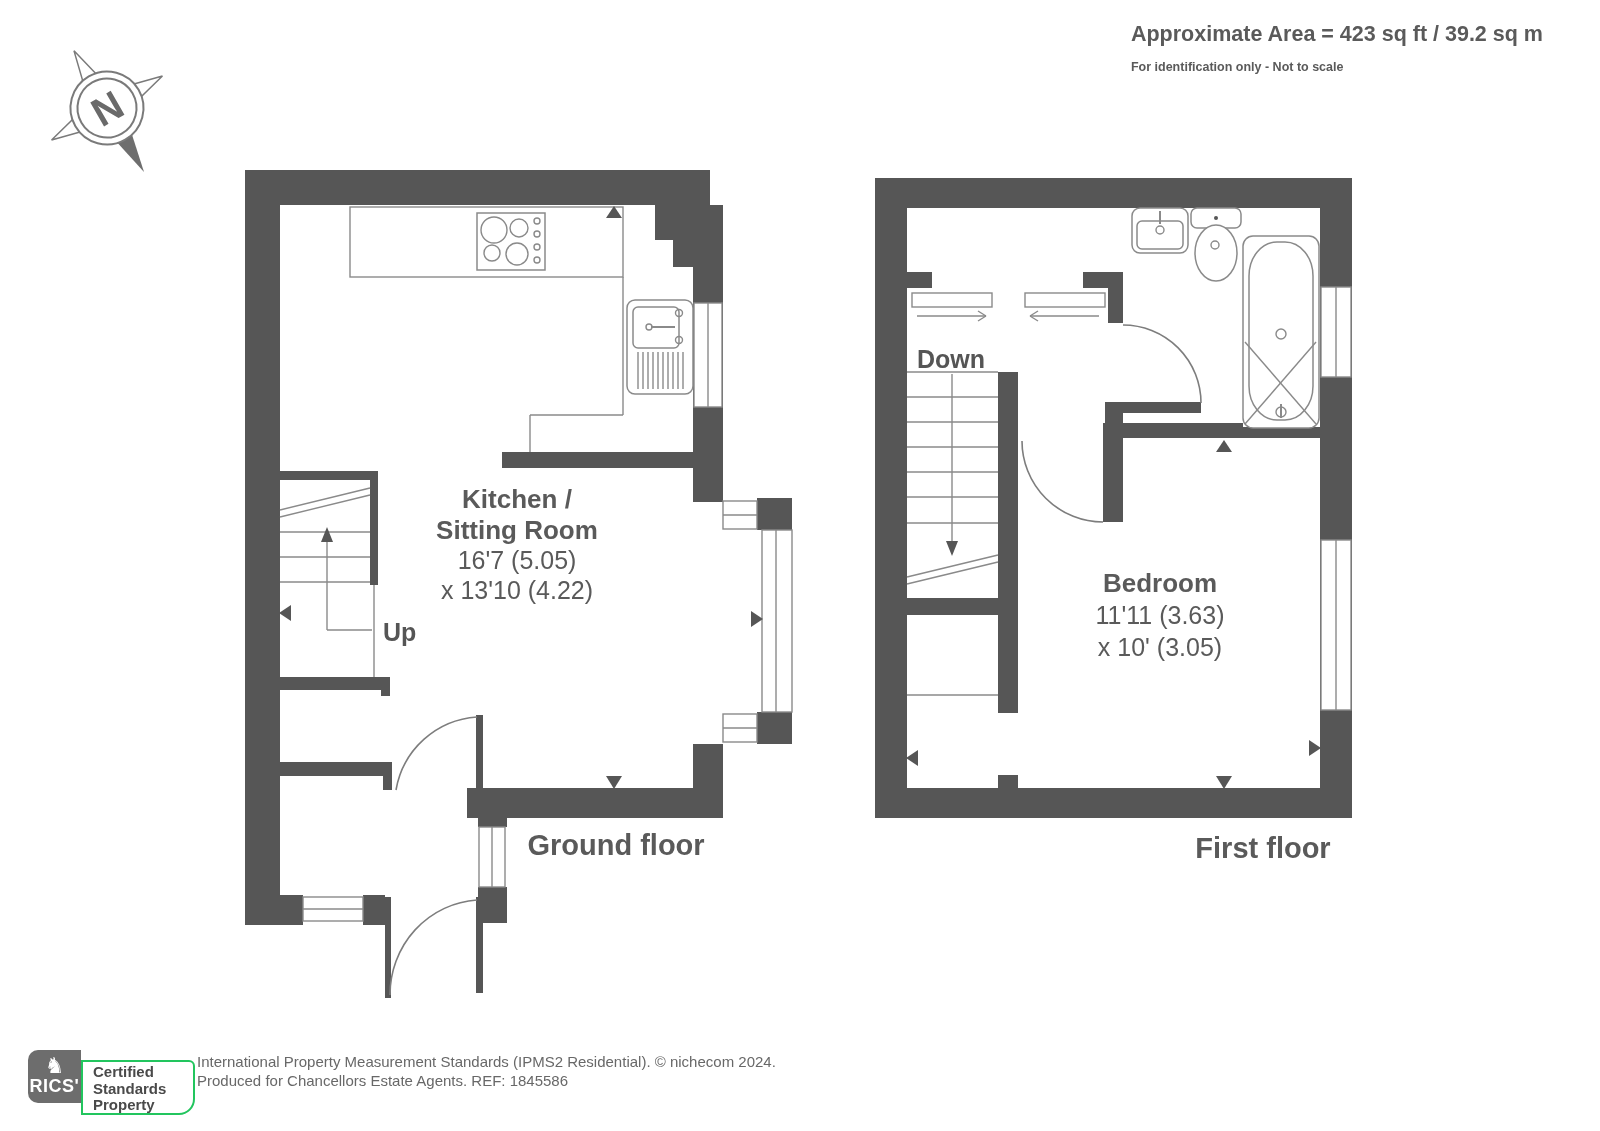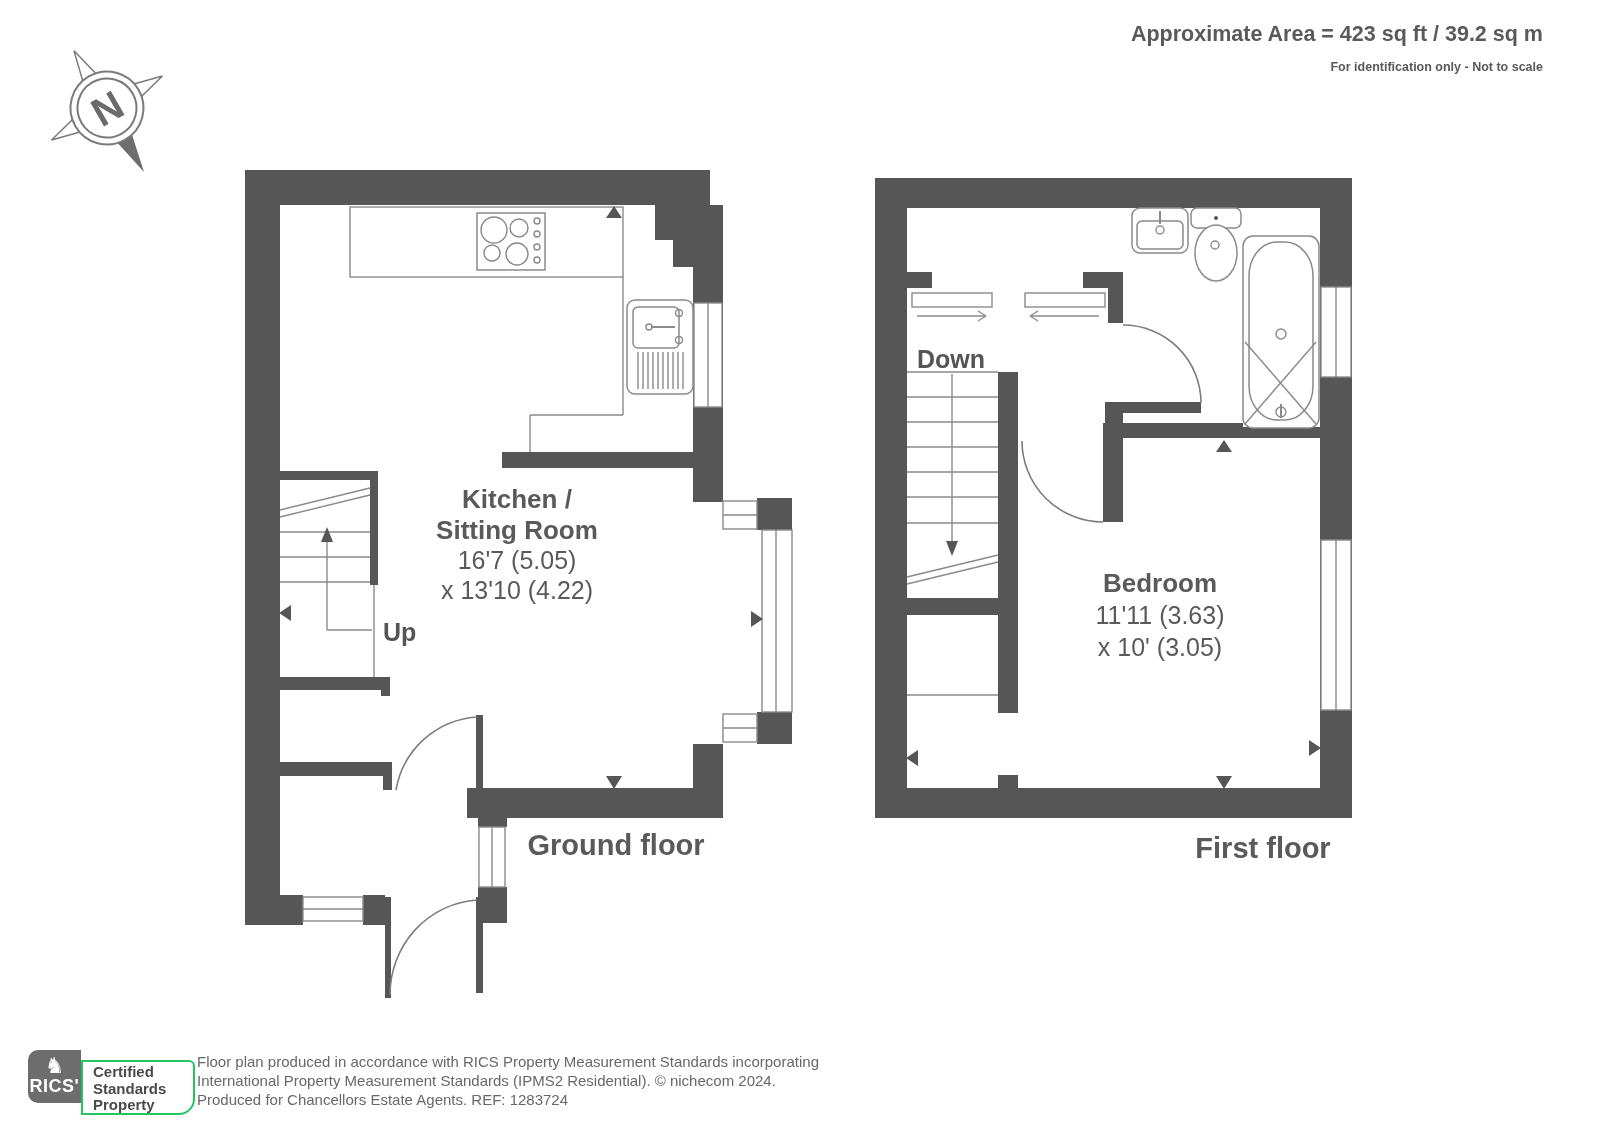--- a/index.html
+++ b/index.html
@@ -1,20 +1,20 @@
 <!DOCTYPE html>
 <html><head>
 <meta charset="utf-8">
 <style>
   html,body{margin:0;padding:0;background:#fff;}
   body{width:1600px;height:1131px;position:relative;overflow:hidden;
        font-family:"Liberation Sans",sans-serif;}
 
   
-  .header{position:absolute;top:22px;right:57px;text-align:right;color:#5a5a5a;}
+  .header{position:absolute;top:22px;right:57px;color:#5a5a5a;}
   .header .area{font-size:21.5px;font-weight:700;}
   .header .note{font-size:12.5px;font-weight:700;margin-top:13px;}
 
   
   svg.plan{position:absolute;left:0;top:0;}
   .wall{fill:#565656;}
   .thin{fill:none;stroke:#8a8a8a;stroke-width:1.4;}
   .thin2{fill:none;stroke:#8a8a8a;stroke-width:2;}
   .win{fill:#ffffff;stroke:#8a8a8a;stroke-width:1.4;}
   .fix{fill:#ffffff;stroke:#8a8a8a;stroke-width:1.5;}
@@ -279,17 +279,16 @@
   <div class="rics-logo">
     <span class="rics-lion">♞</span>
     <span class="rics-text">RICS'</span>
   </div>
   <div class="cpm-badge">
     <div>Certified</div>
     <div>Standards</div>
     <div>Property</div>
   </div>
   <div class="disclaimer">
-    <div>Floor plan produced in accordance with RICS Property Measurement Standards incorporating</div>
     <div>International Property Measurement Standards (IPMS2 Residential).    © nichecom 2024.</div>
-    <div>Produced for Chancellors Estate Agents.   REF: 1283724</div>
+    <div>Produced for Chancellors Estate Agents.   REF: 1845586</div>
   </div>
 </div>
 
 </body></html>

